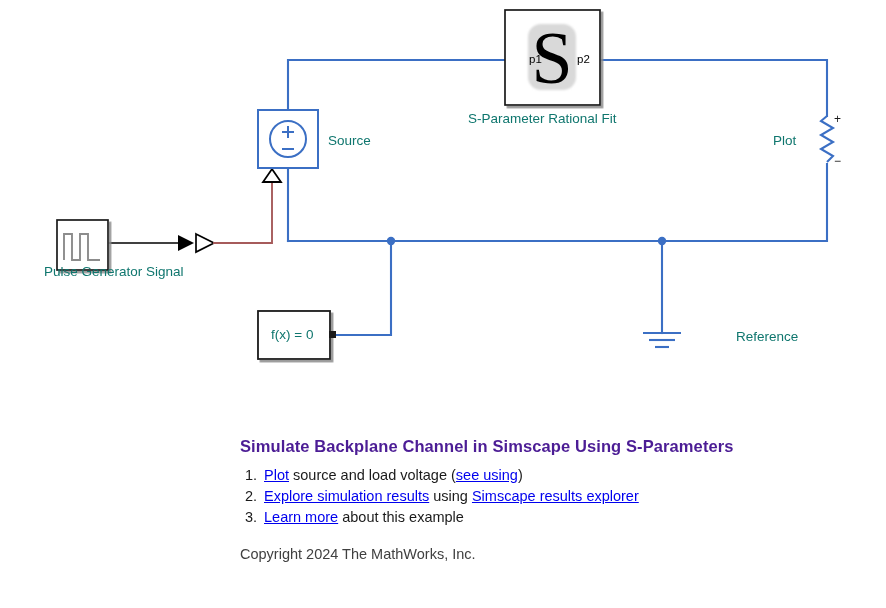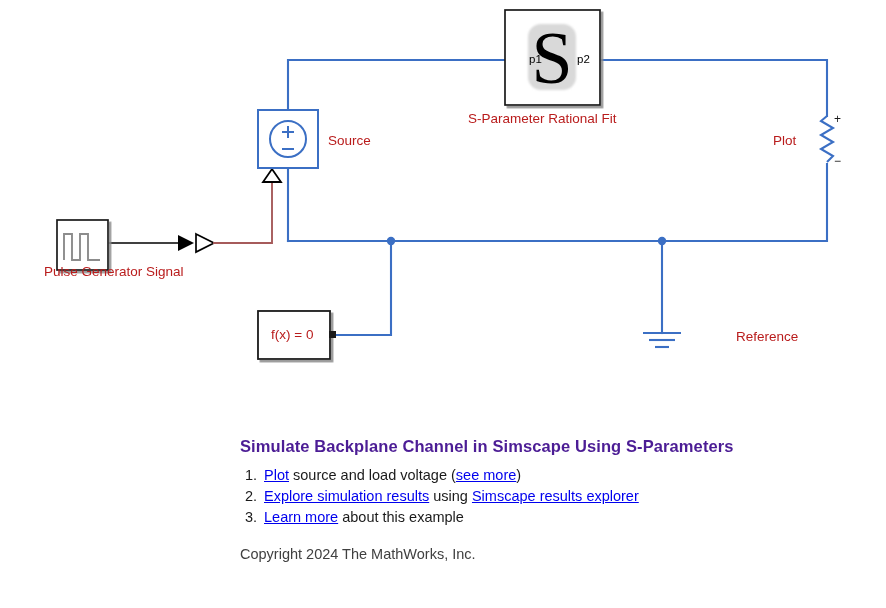--- a/index.html
+++ b/index.html
@@ -18,21 +18,21 @@
   #canvas {
     position: absolute;
     left: 0; top: 0;
     width: 886px;
     height: 608px;
   }
   .lbl {
     position: absolute;
     font-family: "Liberation Sans", sans-serif;
     font-size: 13.5px;
-    color: #b91c1c;
+    color: #0f766e;
     white-space: nowrap;
     line-height: 1;
   }
   .port-lbl {
     position: absolute;
     font-family: "Liberation Sans", sans-serif;
     font-size: 11.5px;
     color: #000000;
     white-space: nowrap;
     line-height: 1;
@@ -175,18 +175,18 @@
 
 <div class="lbl" style="left:8px; top:265px;margin-left:36px;">Pulse Generator Signal</div>
 
 <div class="lbl" style="left:271px; top:328px;">f(x) = 0</div>
 
 <div class="lbl" style="left:688px; top:330px;margin-left:48px;">Reference</div>
 
 <div id="notes">
   <h1>Simulate Backplane Channel in Simscape Using S-Parameters</h1>
   <ol>
-      <li><a class="lnk" href="#">Plot</a><span> source and load voltage (</span><a class="lnk" href="#">see more</a><span>)</span></li>
+      <li><a class="lnk" href="#">Plot</a><span> source and load voltage (</span><a class="lnk" href="#">see using</a><span>)</span></li>
       <li><a class="lnk" href="#">Explore simulation results</a><span> using </span><a class="lnk" href="#">Simscape results explorer</a></li>
       <li><a class="lnk" href="#">Learn more</a><span> about this example</span></li>
     </ol>
   <div class="copyright">Copyright 2024 The MathWorks, Inc.</div>
 </div>
 
 </body></html>

